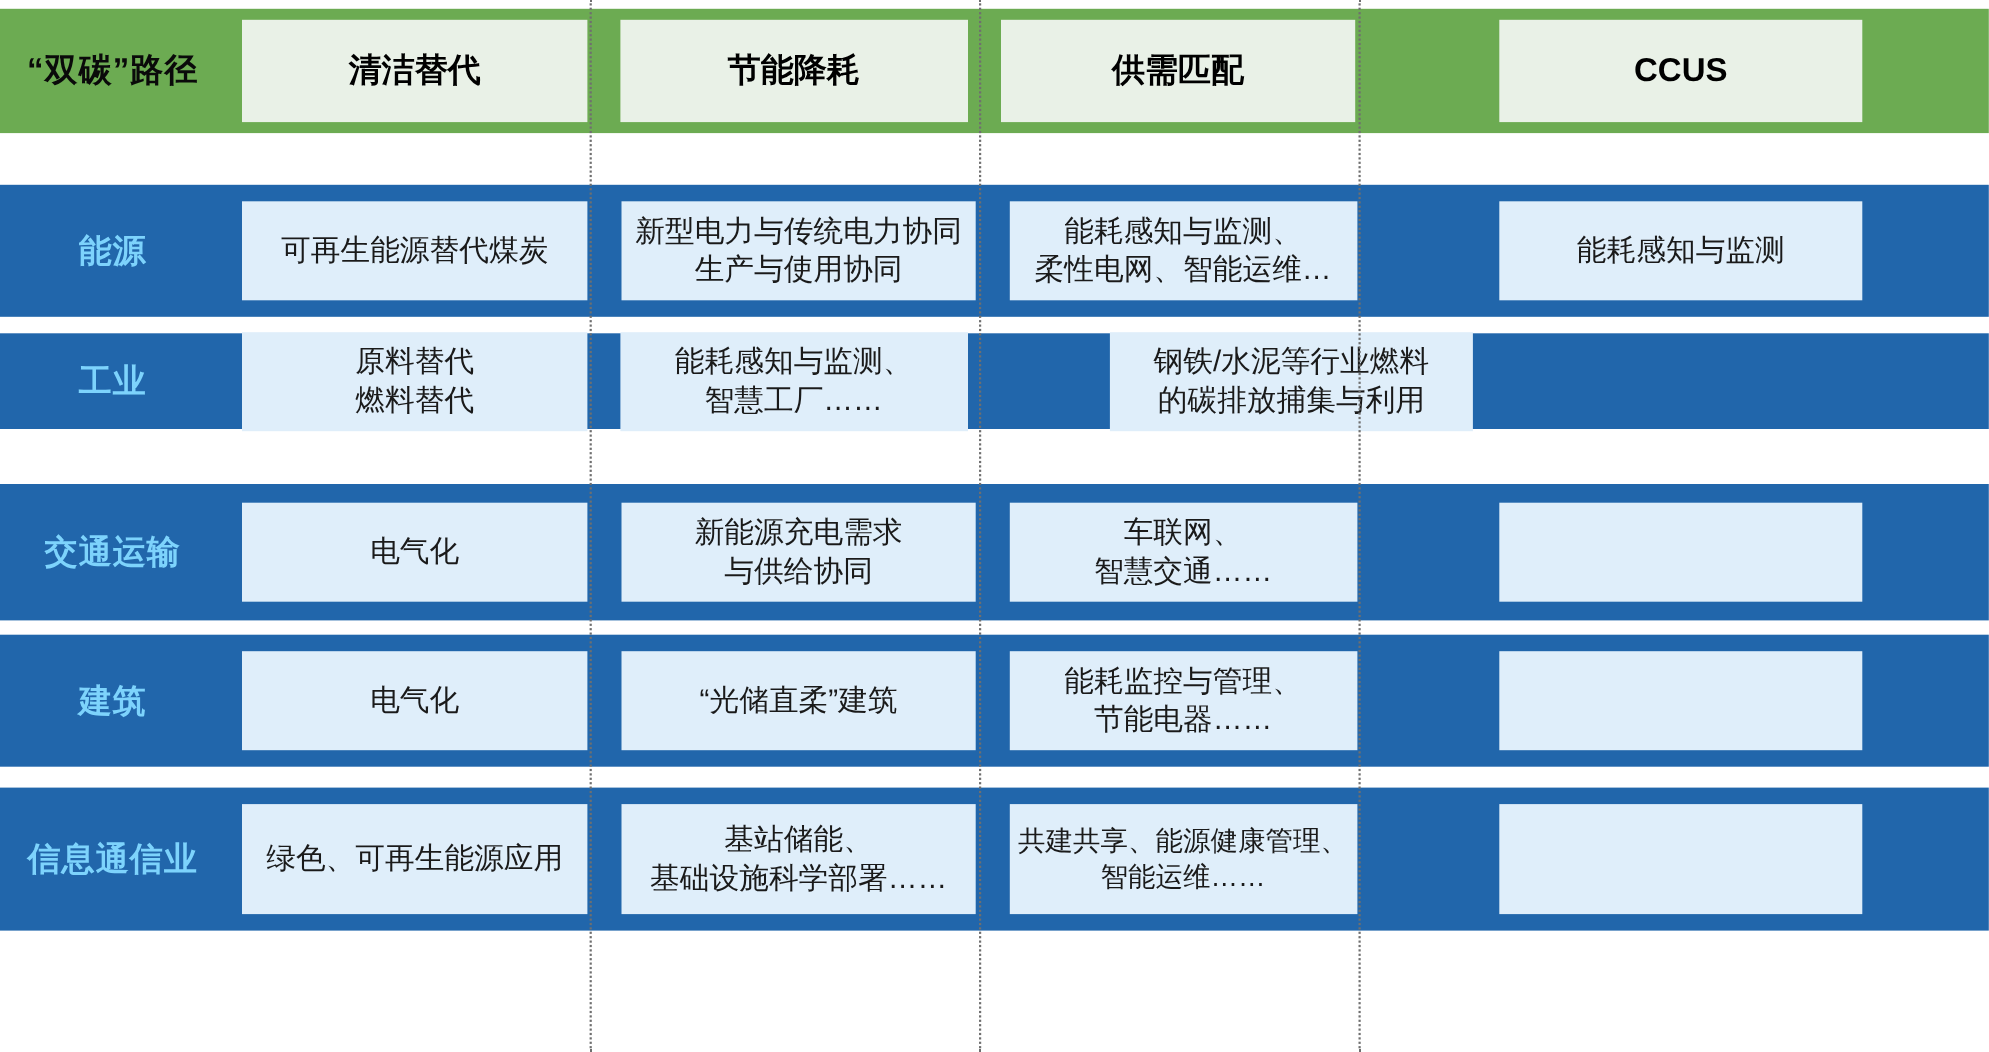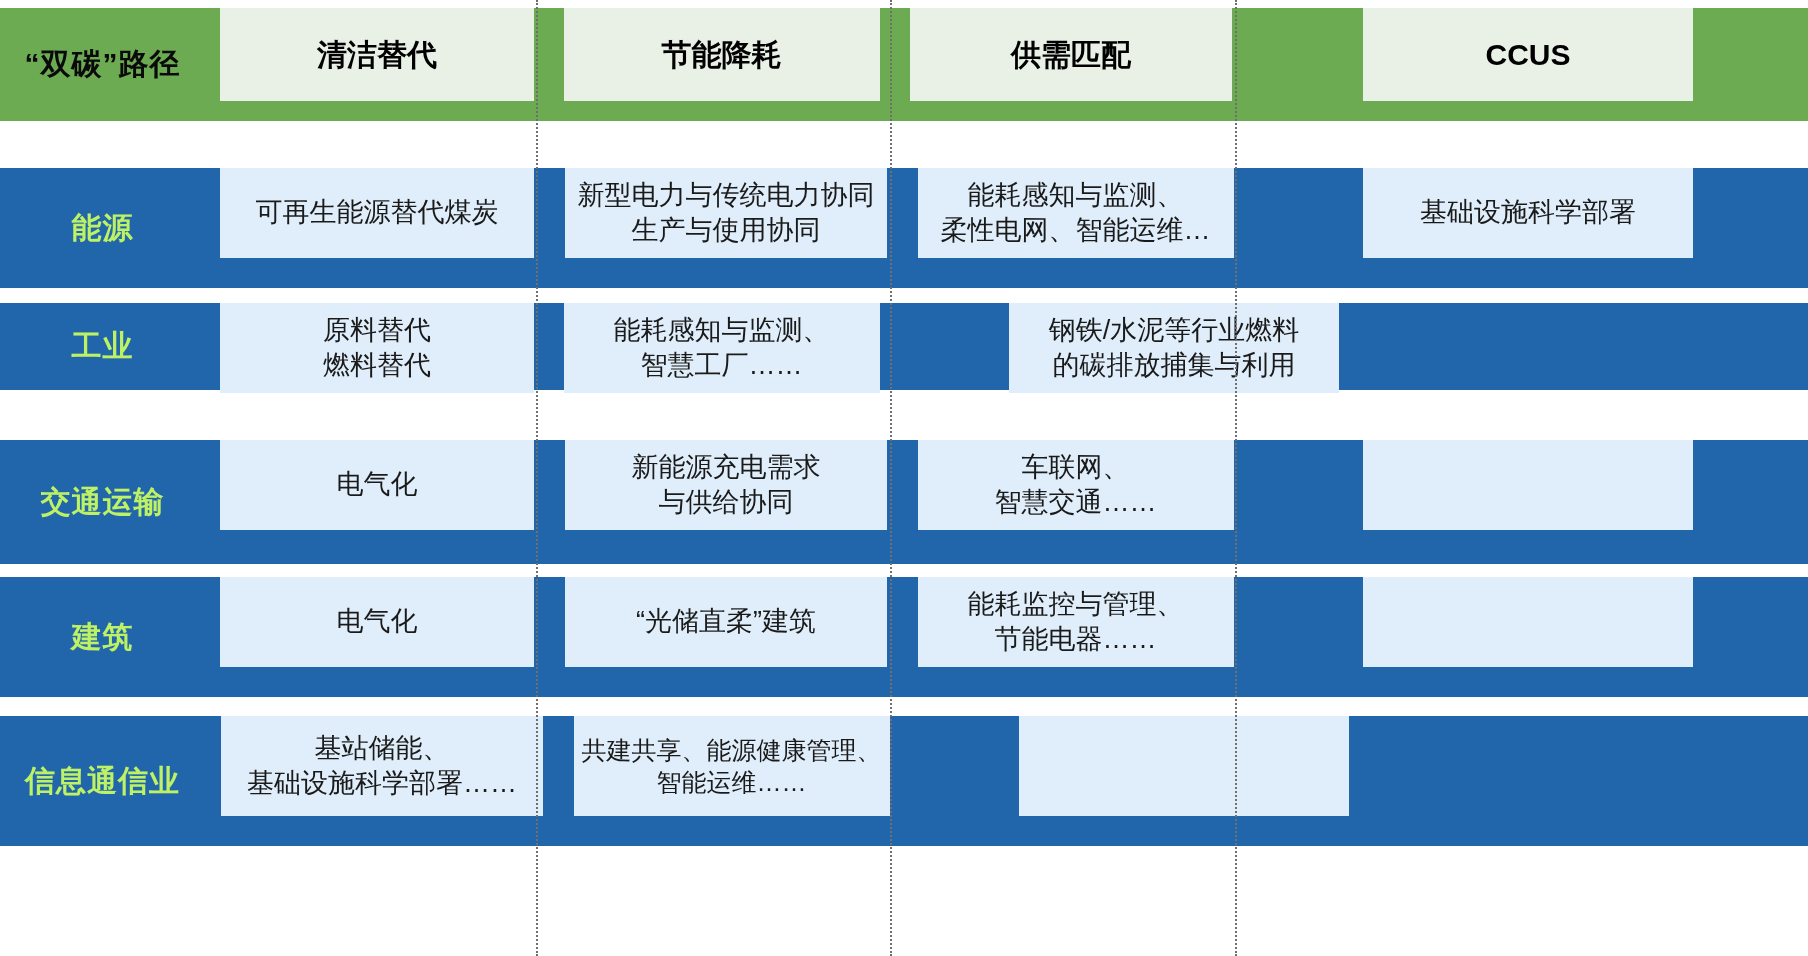--- a/index.html
+++ b/index.html
@@ -66,29 +66,29 @@
     width: 205px;
     text-align: center;
     font-weight: bold;
     letter-spacing: 1px;
   }
   .header-band .rowlabel {
     color: #0a0a0a;
     font-size: 30px;
   }
   .row-band .rowlabel {
-    color: #bef264;
+    color: #7dd3fc;
     font-size: 30px;
   }
 
   
   .cellwrap {
     flex: 0 0 auto;
     display: flex;
-    align-items: flex-start;
+    align-items: center;
     justify-content: center;
     height: 100%;
     box-sizing: border-box;
   }
   .cw-1 { width: 344px; }
   .cw-2 { width: 354px; }
   .cw-3 { width: 345px; }
   .cw-4 { width: 560px; }
 
   .chip {
@@ -162,21 +162,21 @@
     </div>
     <div class="cellwrap cw-2">
       <div class="chip" style="height:90px;">新型电力与传统电力协同
 生产与使用协同</div>
     </div>
     <div class="cellwrap cw-3">
       <div class="chip" style="height:90px;">能耗感知与监测、
 柔性电网、智能运维…</div>
     </div>
     <div class="cellwrap cw-4">
-      <div class="chip" style="height:90px;">基础设施科学部署</div>
+      <div class="chip" style="height:90px;">能耗感知与监测</div>
     </div>
   </div>
 
   <div class="row-band" style="top:303px;height:87px;">
     <div class="rowlabel">工业</div>
     <div class="cellwrap cw-1">
       <div class="chip" style="height:90px;">原料替代
 燃料替代</div>
     </div>
     <div class="cellwrap cw-3">
@@ -219,20 +219,23 @@
       <div class="chip" style="height:90px;">能耗监控与管理、
 节能电器……</div>
     </div>
     <div class="cellwrap cw-4">
       <div class="chip empty" style="height:90px;"></div>
     </div>
   </div>
 
   <div class="row-band" style="top:716px;height:130px;">
     <div class="rowlabel">信息通信业</div>
+    <div class="cellwrap cw-1">
+      <div class="chip" style="height:100px;">绿色、可再生能源应用</div>
+    </div>
     <div class="cellwrap cw-2">
       <div class="chip" style="height:100px;">基站储能、
 基础设施科学部署……</div>
     </div>
     <div class="cellwrap cw-3">
       <div class="chip" style="height:100px;font-size:25px;">共建共享、能源健康管理、
 智能运维……</div>
     </div>
     <div class="cellwrap cw-4">
       <div class="chip empty" style="height:100px;"></div>

